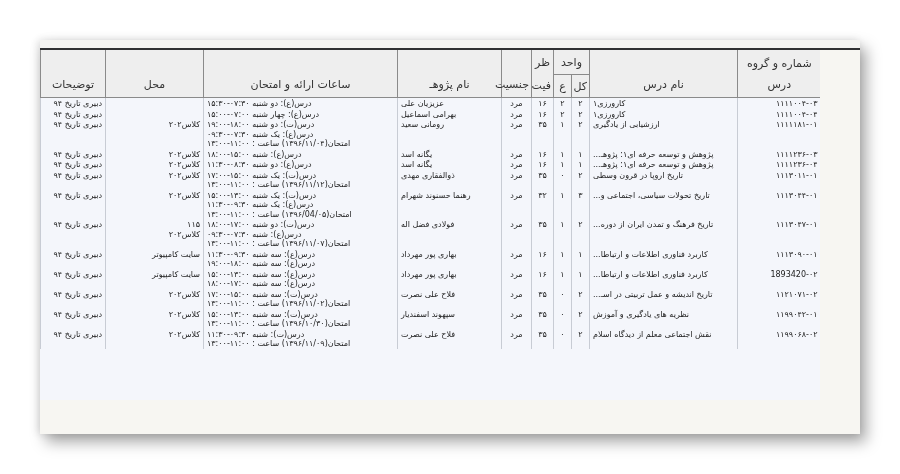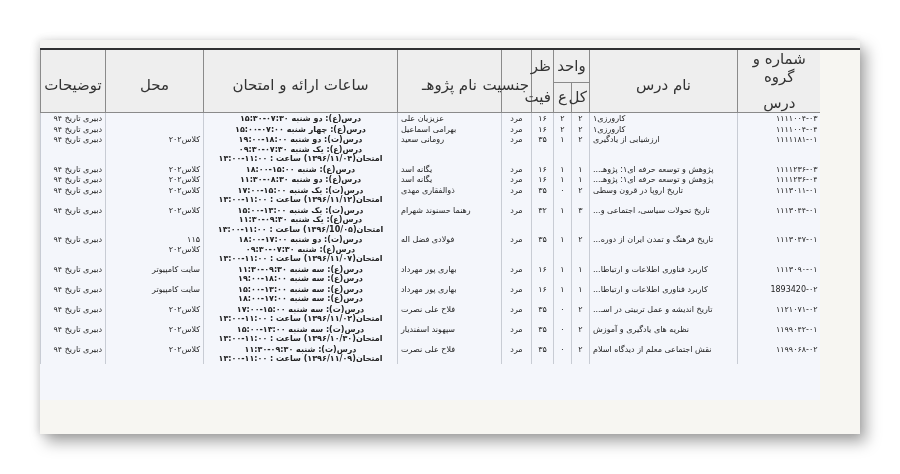--- a/index.html
+++ b/index.html
@@ -39,42 +39,42 @@
     direction: rtl;
     width: 780px;
     table-layout: fixed;
     font-size: 8px;
     color: #222;
   }
   th {
     background: #eeeeee;
     font-weight: normal;
     color: #333;
-    font-size: 15px;
+    font-size: 11px;
     border-left: 1px solid #8a8a8a;
     border-bottom: 1px solid #8a8a8a;
     padding: 0 2px;
     vertical-align: bottom;
   }
   th.top { height: 24px; vertical-align: middle; }
   th.bottom { height: 22px; }
-  th.tall { vertical-align: bottom; padding-bottom: 18px; }
+  th.tall { vertical-align: bottom; padding-bottom: 6px; }
   td {
     border-left: 1px solid #c8ccd4;
     padding: 0 3px;
     vertical-align: top;
     line-height: 9.5px;
     white-space: nowrap;
     overflow: hidden;
     text-overflow: ellipsis;
   }
   td.num { text-align: center; }
   td.code { text-align: right; }
   td.name { text-align: left; }
-  td.sched { text-align: center; font-weight: bold; }
+  td.sched { text-align: left; }
   td.loc { text-align: right; margin-top: 26px; }
   td.desc { text-align: right; }
   .sched-line { display: block; }
   .loc-line { display: block; }
   tr.row td { padding-top: 1px; }
 </style>
 </head>
 <body>
 
 <div class="frame">
@@ -221,21 +221,21 @@
     <td class="code">۱۱۱۳۰۴۴-۰۱</td>
     <td class="name">تاریخ تحولات سیاسی، اجتماعی و...</td>
     <td class="num">۳</td>
     <td class="num">۱</td>
     <td class="num">۳۲</td>
     <td class="num">مرد</td>
     <td class="name">رهنما حسنوند شهرام</td>
     <td class="sched">
               <span class="sched-line">درس(ت): یک شنبه ۱۳:۰۰-۱۵:۰۰</span>
               <span class="sched-line">درس(ع): یک شنبه ۰۹:۳۰-۱۱:۳۰</span>
-              <span class="sched-line">امتحان(۱۳۹۶/10/۰۵) ساعت : ۱۱:۰۰-۱۳:۰۰</span>
+              <span class="sched-line">امتحان(۱۳۹۶/04/۰۵) ساعت : ۱۱:۰۰-۱۳:۰۰</span>
             </td>
     <td class="loc">
               <span class="loc-line">کلاس۲۰۲</span>
             </td>
     <td class="desc">دبیری تاریخ ۹۴</td>
   </tr>
 
   <tr class="row">
     <td class="code">۱۱۱۳۰۴۷-۰۱</td>
     <td class="name">تاریخ فرهنگ و تمدن ایران از دوره...</td>

